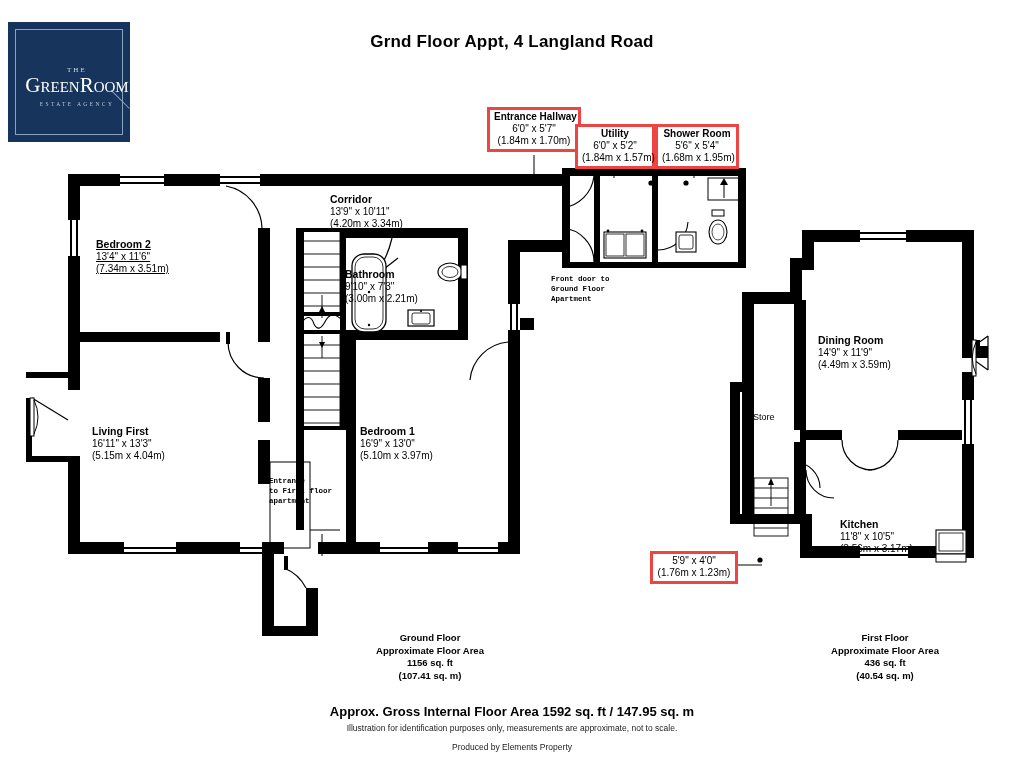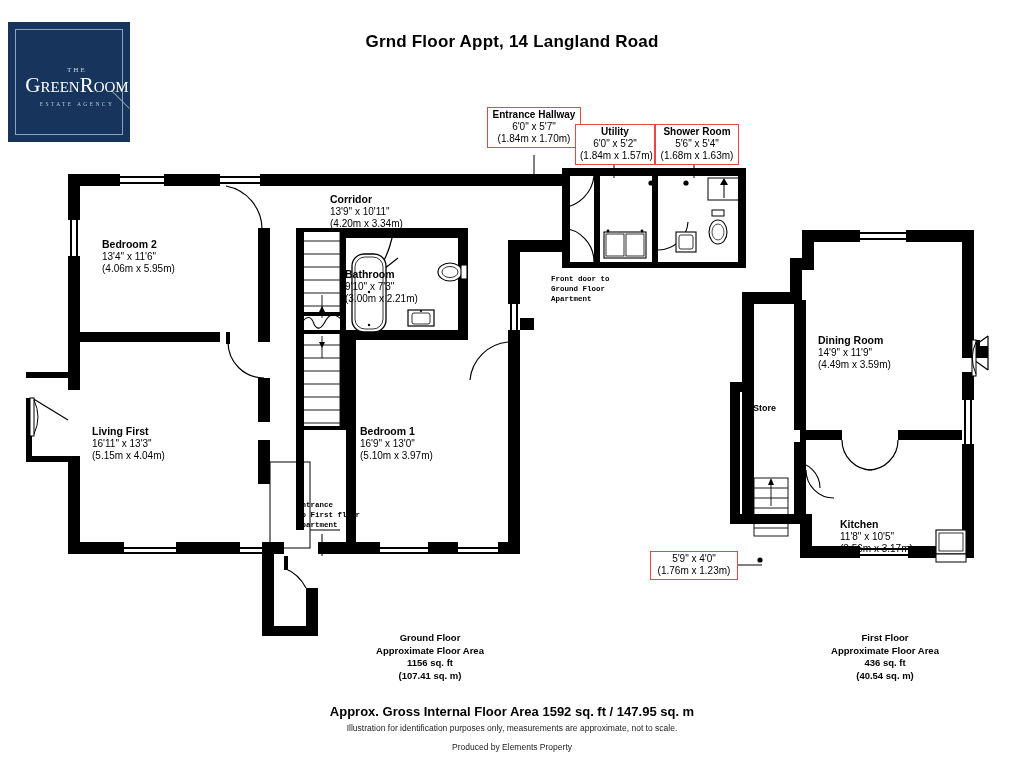--- a/index.html
+++ b/index.html
@@ -93,21 +93,21 @@
     position: absolute;
     line-height: 12.5px;
     white-space: nowrap;
   }
   .lbl .nm { font-size: 10.5px; font-weight: bold; }
   .lbl .d1 { font-size: 10px; }
   .lbl .d2 { font-size: 10px; }
 
   .boxlbl {
     position: absolute;
-    border: 1px solid #ef4444;
+    border: 3px solid #ef4444;
     background: #fff;
     text-align: center;
     padding: 1px 4px 2px 4px;
     line-height: 12px;
     white-space: nowrap;
     box-sizing: border-box;
   }
   .boxlbl .nm { font-size: 10px; font-weight: bold; }
   .boxlbl .d1, .boxlbl .d2 { font-size: 10px; }
 
@@ -116,21 +116,22 @@
     font-size: 7.5px;
     font-weight: bold;
     line-height: 10px;
     white-space: nowrap;
     font-family: Liberation Mono, monospace;
   }
 
   .store-lbl {
     position: absolute;
     font-size: 9px;
-    font-weight: bold;
+    font-weight: normal;
+    margin-top: 9px;
   }
 
   
   .area-block {
     position: absolute;
     text-align: center;
     font-size: 9.5px;
     font-weight: bold;
     line-height: 12.5px;
     white-space: nowrap;
@@ -165,21 +166,21 @@
   <div class="logo">
     <div class="logo-inner"></div>
     <div class="logo-corner"></div>
     <div class="logo-text">
       <div class="logo-the">THE</div>
       <div class="logo-name"><span>G</span><span class="sm">REEN</span><span>R</span><span class="sm">OOM</span></div>
       <div class="logo-agency">ESTATE AGENCY</div>
     </div>
   </div>
 
-  <div class="title">Grnd Floor Appt, 14 Langland Road</div>
+  <div class="title">Grnd Floor Appt, 4 Langland Road</div>
 
   <svg class="plan" viewBox="0 0 1024 768">
     <g fill="#000" stroke="none">
 
       <rect x="68" y="174" width="188" height="12"></rect>
       <rect x="256" y="174" width="6" height="12"></rect>
       <rect x="262" y="174" width="206" height="12"></rect>
       <rect x="468" y="174" width="94" height="12"></rect>
 
       <rect x="120" y="174" width="44" height="12" fill="#fff"></rect>
@@ -426,24 +427,24 @@
       <rect x="860" y="548" width="48" height="2"></rect>
       <rect x="860" y="554" width="48" height="2"></rect>
 
       <line x1="534" y1="155" x2="534" y2="182" stroke="#000" stroke-width="1"></line>
       <line x1="614" y1="158" x2="614" y2="178" stroke="#000" stroke-width="1"></line>
       <line x1="694" y1="158" x2="694" y2="178" stroke="#000" stroke-width="1"></line>
       <line x1="735" y1="565" x2="762" y2="565" stroke="#000" stroke-width="1"></line>
     </g>
   </svg>
 
-  <div class="lbl" style="left:102px; top:238px; width:140px;">
+  <div class="lbl" style="left:96px; top:238px; width:140px;text-decoration:underline;">
     <div class="nm">Bedroom 2</div>
     <div class="d1">13'4" x 11'6"</div>
-    <div class="d2">(4.06m x 5.95m)</div>
+    <div class="d2">(7.34m x 3.51m)</div>
   </div>
 
   <div class="lbl" style="left:92px; top:425px; width:140px;">
     <div class="nm">Living First</div>
     <div class="d1">16'11" x 13'3"</div>
     <div class="d2">(5.15m x 4.04m)</div>
   </div>
 
   <div class="lbl" style="left:330px; top:193px; width:140px;">
     <div class="nm">Corridor</div>
@@ -471,30 +472,30 @@
 
   <div class="boxlbl" style="left:575px; top:124px; width:80px;">
     <div class="nm">Utility</div>
     <div class="d1">6'0" x 5'2"</div>
     <div class="d2">(1.84m x 1.57m)</div>
   </div>
 
   <div class="boxlbl" style="left:655px; top:124px; width:84px;">
     <div class="nm">Shower Room</div>
     <div class="d1">5'6" x 5'4"</div>
-    <div class="d2">(1.68m x 1.63m)</div>
+    <div class="d2">(1.68m x 1.95m)</div>
   </div>
 
   <div class="note" style="left:551px; top:274px;">
     <div>Front door to</div>
     <div>Ground Floor</div>
     <div>Apartment</div>
   </div>
 
-  <div class="note" style="left:269px; top:500px;padding-left:28px;">
+  <div class="note" style="left:269px; top:476px;">
     <div>Entrance</div>
     <div>to First floor</div>
     <div>apartment</div>
   </div>
 
   <div class="lbl" style="left:818px; top:334px; width:142px;">
     <div class="nm">Dining Room</div>
     <div class="d1">14'9" x 11'9"</div>
     <div class="d2">(4.49m x 3.59m)</div>
   </div>

